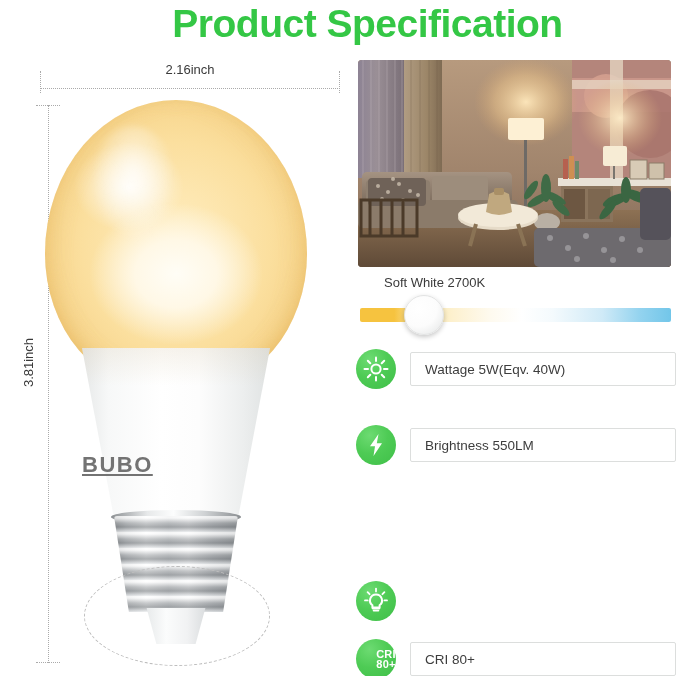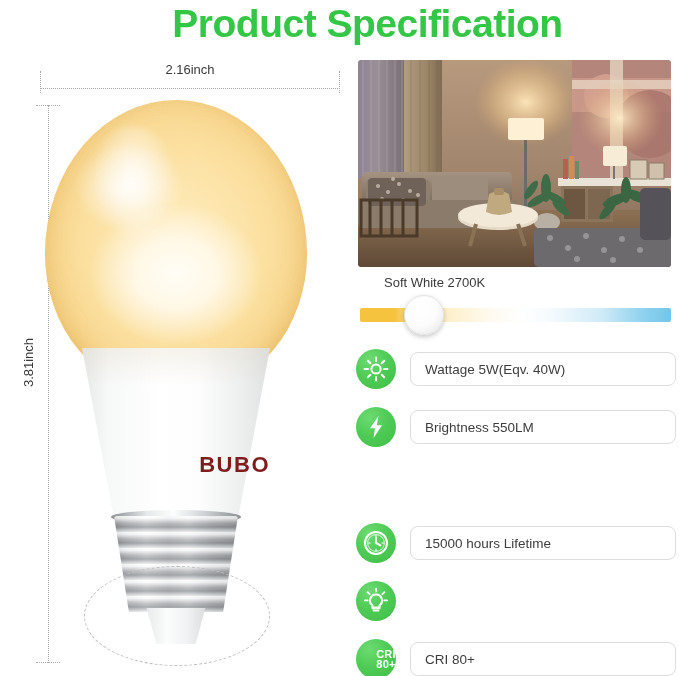--- a/index.html
+++ b/index.html
@@ -80,22 +80,22 @@
     background:linear-gradient(90deg,#e6e8e8 0%,#f7f8f8 14%,#ffffff 42%,#fdfdfd 62%,#eceeee 86%,#dfe2e2 100%);
     clip-path:polygon(0% 0%, 100% 0%, 83% 100%, 17% 100%);
     border-radius:0 0 10px 10px;
   }
   #bulb-housing-shadow{
     position:absolute;left:44px;top:248px;width:188px;height:170px;
     clip-path:polygon(0% 0%, 100% 0%, 83% 100%, 17% 100%);
     background:linear-gradient(180deg, rgba(215,200,170,.22) 0%, rgba(255,255,255,0) 22%);
   }
   #bulb-brand{
-    position:absolute;left:44px;top:352px;width:188px;text-align:right;
-    font-size:22px;font-weight:bold;letter-spacing:1.5px;color:#7f1d1d;
+    position:absolute;left:44px;top:352px;width:188px;text-align:left;
+    font-size:22px;font-weight:bold;letter-spacing:1.5px;color:#737373;text-decoration:underline;
   }
 
   
   #bulb-screw{
     position:absolute;left:76px;top:416px;width:124px;height:96px;
     background:
       repeating-linear-gradient(180deg,
         rgba(255,255,255,.75) 0px, rgba(255,255,255,.75) 2px,
         rgba(160,163,166,.55) 7px, rgba(120,124,128,.6) 11px,
         rgba(236,238,240,.7) 16px),
@@ -163,21 +163,21 @@
     display:flex;align-items:center;justify-content:center;
     color:#fff;
   }
   .feature-icon svg{display:block;}
   .cri-text{
     font-size:11px;font-weight:bold;line-height:10.5px;text-align:center;
     letter-spacing:.2px;color:#fff;margin-left:20px;
   }
   .feature-box{
     margin-left:14px;flex:1 1 auto;height:32px;
-    border:1px solid #dcdedd;border-radius:8px;background:#fff;
+    border:1px solid #dcdedd;border-radius:2px;background:#fff;
     display:flex;align-items:center;padding:0 14px;
     font-size:13.5px;color:#3d3d3d;white-space:nowrap;
   }
 </style>
 </head>
 <body>
 
 <div id="title">Product Specification</div>
 
 <div id="left-panel">
@@ -384,47 +384,30 @@
           <line x1="4.8" y1="4.8" x2="7.3" y2="7.3"></line>
             <line x1="18.7" y1="18.7" x2="21.2" y2="21.2"></line>
           <line x1="21.2" y1="4.8" x2="18.7" y2="7.3"></line>
             <line x1="7.3" y1="18.7" x2="4.8" y2="21.2"></line>
         </g>
       </svg>
     </div>
     <div class="feature-box">Wattage  5W(Eqv. 40W)</div>
   </div>
 
-  <div class="feature-row" style="top:358px">
+  <div class="feature-row" style="top:376px">
     <div class="feature-icon">
       <svg width="26" height="26" viewBox="0 0 26 26">
         <path d="M15.5 2 L7 14.2 h5 L10.5 24 L19 11.3 h-5.2 z" fill="#fff"></path>
       </svg>
     </div>
     <div class="feature-box">Brightness 550LM</div>
   </div>
 
 
-  <div class="feature-row" style="top:474px">
-    <div class="feature-icon">
-      <svg width="28" height="28" viewBox="0 0 28 28">
-        <circle cx="14" cy="14" r="11" fill="none" stroke="#fff" stroke-width="2"></circle>
-        <circle cx="14" cy="14" r="8.4" fill="none" stroke="#fff" stroke-width="1" opacity=".8"></circle>
-        <g stroke="#fff" stroke-width="1.2" stroke-linecap="round">
-          <line x1="14" y1="6.4" x2="14" y2="8"></line>
-            <line x1="14" y1="20" x2="14" y2="21.6"></line>
-          <line x1="6.4" y1="14" x2="8" y2="14"></line>
-            <line x1="20" y1="14" x2="21.6" y2="14"></line>
-        </g>
-        <line x1="14" y1="14" x2="14" y2="8.8" stroke="#fff" stroke-width="2" stroke-linecap="round"></line>
-        <line x1="14" y1="14" x2="18.4" y2="16.4" stroke="#fff" stroke-width="2" stroke-linecap="round"></line>
-      </svg>
-    </div>
-    <div class="feature-box">15000 hours Lifetime</div>
-  </div>
 
   <div class="feature-row" style="top:532px">
     <div class="feature-icon">
       <svg width="28" height="28" viewBox="0 0 28 28">
         <path d="M14 7.4 a6 6 0 0 1 3.6 10.8 v2.2 h-7.2 v-2.2 A6 6 0 0 1 14 7.4 z" fill="none" stroke="#fff" stroke-width="2"></path>
         <line x1="10.8" y1="21.6" x2="17.2" y2="21.6" stroke="#fff" stroke-width="1.8" stroke-linecap="round"></line>
         <line x1="11.6" y1="23.6" x2="16.4" y2="23.6" stroke="#fff" stroke-width="1.8" stroke-linecap="round"></line>
         <g stroke="#fff" stroke-width="1.8" stroke-linecap="round">
           <line x1="14" y1="1.6" x2="14" y2="4.4"></line>
           <line x1="5.6" y1="5.2" x2="7.6" y2="7.2"></line>

